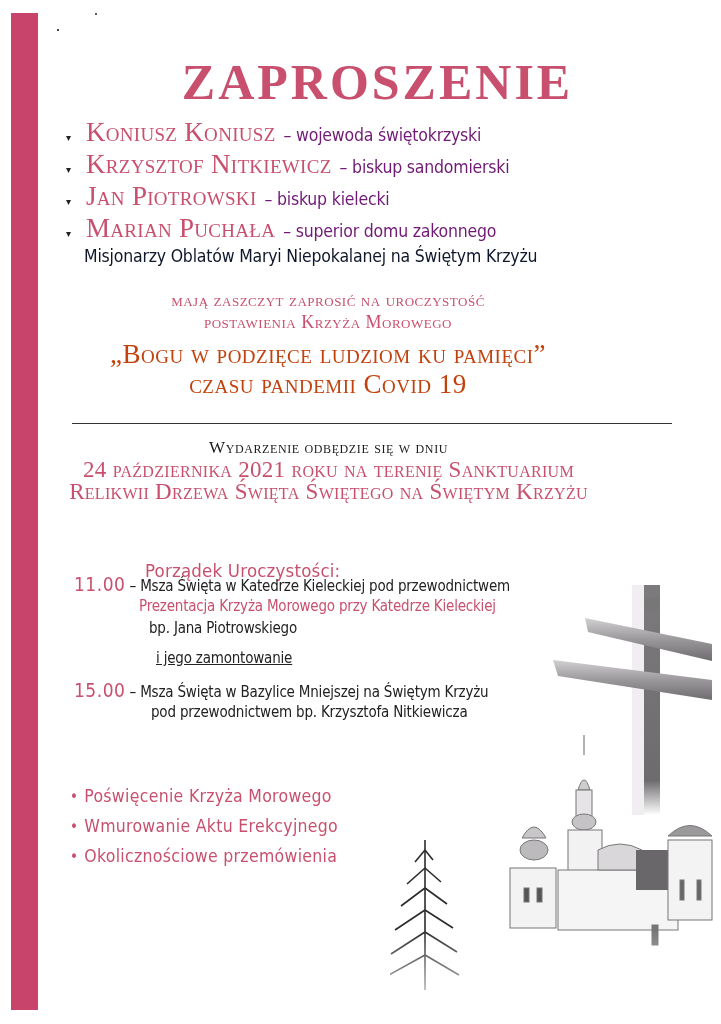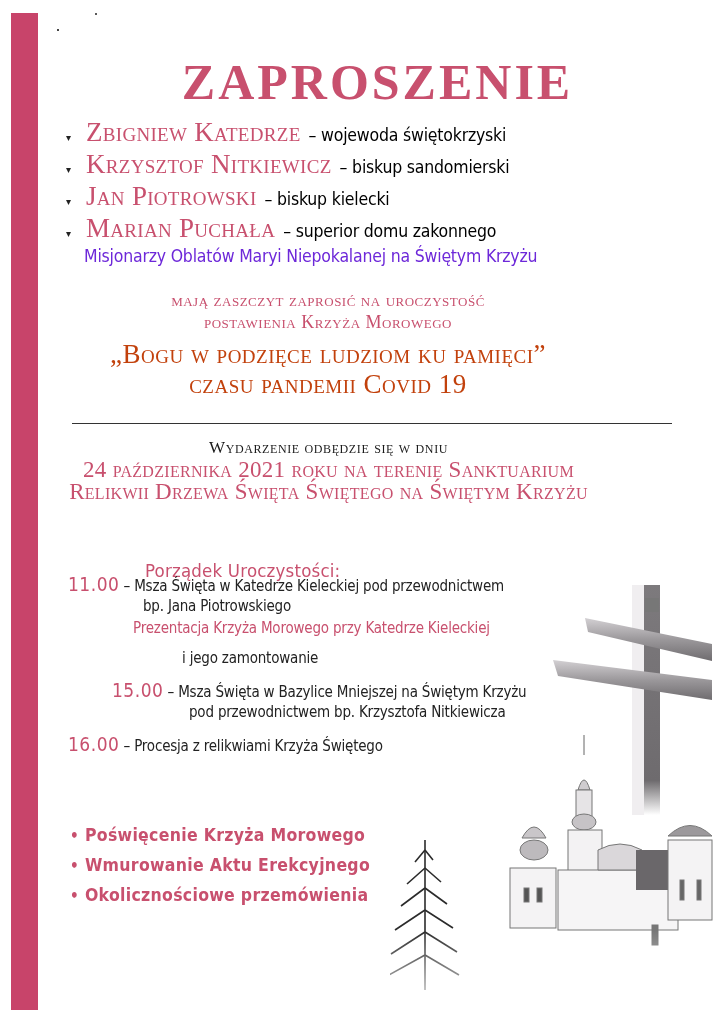--- a/index.html
+++ b/index.html
@@ -19,63 +19,63 @@
 
   .title {
     position: absolute; left: 0; width: 721px; top: 36px; text-align: center;
     font-size: 50px; letter-spacing: 3px; color: #c8506e;
   }
 
   .hosts { position: absolute; left: 66px; top: 117px; width: 640px; }
   .host { height: 32px; display: flex; align-items: baseline; white-space: nowrap; }
   .host .bullet { width: 20px; font-size: 10px; color: #222; }
   .host .name { font-size: 27px; color: #c8506e; font-variant: small-caps; letter-spacing: 0.3px; }
-  .host .role { font-size: 17.5px; color: #000000; margin-left: 8px; letter-spacing: -0.2px; }
-  .host-cont { font-size: 17.5px; color: #6d28d9; margin-left: 18px; margin-top: 1px; letter-spacing: -0.2px; white-space: nowrap; }
+  .host .role { font-size: 17.5px; color: #701a75; margin-left: 8px; letter-spacing: -0.2px; }
+  .host-cont { font-size: 17.5px; color: #0f172a; margin-left: 18px; margin-top: 1px; letter-spacing: -0.2px; white-space: nowrap; }
 
   .invite-lines { position: absolute; left: 0; width: 656px; top: 289px; text-align: center; }
   .invite-small { font-size: 18px; color: #c8506e; font-variant: small-caps; line-height: 22px; letter-spacing: 0.5px; }
   .invite-big { font-size: 27px; color: #c2410c; font-variant: small-caps; line-height: 30px; letter-spacing: 0.5px; }
   .invite-big.first { margin-top: 6px; }
 
   .divider { position: absolute; left: 72px; top: 423px; width: 600px; height: 0; border-top: 1.5px solid #333; }
 
   .event { position: absolute; left: 0; width: 657px; top: 437px; text-align: center; }
   .event .intro { font-size: 17px; font-variant: small-caps; color: #1a1a1a; letter-spacing: 0.6px; line-height: 22px; }
   .event .place { font-size: 23px; font-variant: small-caps; color: #c8506e; line-height: 22px; letter-spacing: 0.3px; }
 
   .program-title { position: absolute; left: 145px; top: 560px; font-size: 18.5px; color: #c8506e; letter-spacing: 0.2px; }
 
-  .schedule { position: absolute; left: 68px; top: 573px; width: 560px; }
+  .schedule { position: absolute; left: 74px; top: 573px; width: 560px; }
   .sch-row { white-space: nowrap; }
   .sch-time { font-size: 19px; color: #c8506e; letter-spacing: 0.5px; }
   .sch-dash { font-size: 15px; color: #222; margin: 0 4px; }
   .sch-text { font-size: 15px; color: #222; letter-spacing: -0.2px; }
   .sch-sub { font-size: 15px; color: #222; letter-spacing: -0.2px; white-space: nowrap; }
   .sch-sub.red { color: #c8506e; }
 
-  .extras { position: absolute; left: 70px; top: 825px; font-weight: bold; }
+  .extras { position: absolute; left: 70px; top: 786px; }
   .extra { font-size: 17.5px; color: #c8506e; height: 30px; white-space: nowrap; letter-spacing: 0.3px; }
   .extra .dot { font-size: 15px; margin-right: 6px; }
 
   .illustration { position: absolute; left: 390px; top: 580px; width: 331px; height: 444px; }
 </style>
 </head>
 <body>
 
 <div class="red-bar"></div>
 <div class="speck" style="left:95px;top:13px;"></div>
 <div class="speck" style="left:57px;top:29px;width:1.5px;height:1.5px;"></div>
 
 <h1 class="title serif" style="margin:17px;font-weight:bold;">ZAPROSZENIE</h1>
 
 <div class="hosts">
   <div class="host">
     <span class="bullet">▾</span>
-    <span class="name serif">Zbigniew Katedrze</span>
+    <span class="name serif">Koniusz Koniusz</span>
     <span class="role sans">– wojewoda świętokrzyski</span>
   </div>
   <div class="host">
     <span class="bullet">▾</span>
     <span class="name serif">Krzysztof Nitkiewicz</span>
     <span class="role sans">– biskup sandomierski</span>
   </div>
   <div class="host">
     <span class="bullet">▾</span>
     <span class="name serif">Jan Piotrowski</span>
@@ -104,36 +104,31 @@
   <div class="place">Relikwii Drzewa Święta Świętego na Świętym Krzyżu</div>
 </div>
 
 <div class="program-title sans">Porządek Uroczystości:</div>
 
 <div class="schedule sans">
   <div style="margin-bottom:8px;">
     <div class="sch-row" style="height:24px;">
       <span class="sch-time">11.00</span><span class="sch-dash">–</span><span class="sch-text">Msza Święta w Katedrze Kieleckiej pod przewodnictwem</span>
     </div>
+    <div class="sch-sub red" style="margin-left:65px;height:22px;">Prezentacja Krzyża Morowego przy Katedrze Kieleckiej</div>
     <div class="sch-sub" style="margin-left:75px;height:22px;">bp. Jana Piotrowskiego</div>
-    <div class="sch-sub red" style="margin-left:65px;height:22px;">Prezentacja Krzyża Morowego przy Katedrze Kieleckiej</div>
   </div>
   <div style="margin-bottom:8px;">
-    <div class="sch-sub" style="margin-left:114px;height:22px;">i jego zamontowanie</div>
+    <div class="sch-sub" style="margin-left:82px;height:22px;text-decoration:underline;">i jego zamontowanie</div>
   </div>
-  <div style="margin-bottom:8px;margin-left:44px;">
+  <div style="margin-bottom:8px;">
     <div class="sch-row" style="height:24px;">
       <span class="sch-time">15.00</span><span class="sch-dash">–</span><span class="sch-text">Msza Święta w Bazylice Mniejszej na Świętym Krzyżu</span>
     </div>
     <div class="sch-sub" style="margin-left:77px;height:22px;">pod przewodnictwem bp. Krzysztofa Nitkiewicza</div>
-  </div>
-  <div>
-    <div class="sch-row" style="height:24px;">
-      <span class="sch-time">16.00</span><span class="sch-dash">–</span><span class="sch-text">Procesja z relikwiami Krzyża Świętego</span>
-    </div>
   </div>
 </div>
 
 <div class="extras sans">
   <div class="extra">
     <span class="dot">•</span><span>Poświęcenie Krzyża Morowego</span>
   </div>
   <div class="extra">
     <span class="dot">•</span><span>Wmurowanie Aktu Erekcyjnego</span>
   </div>

